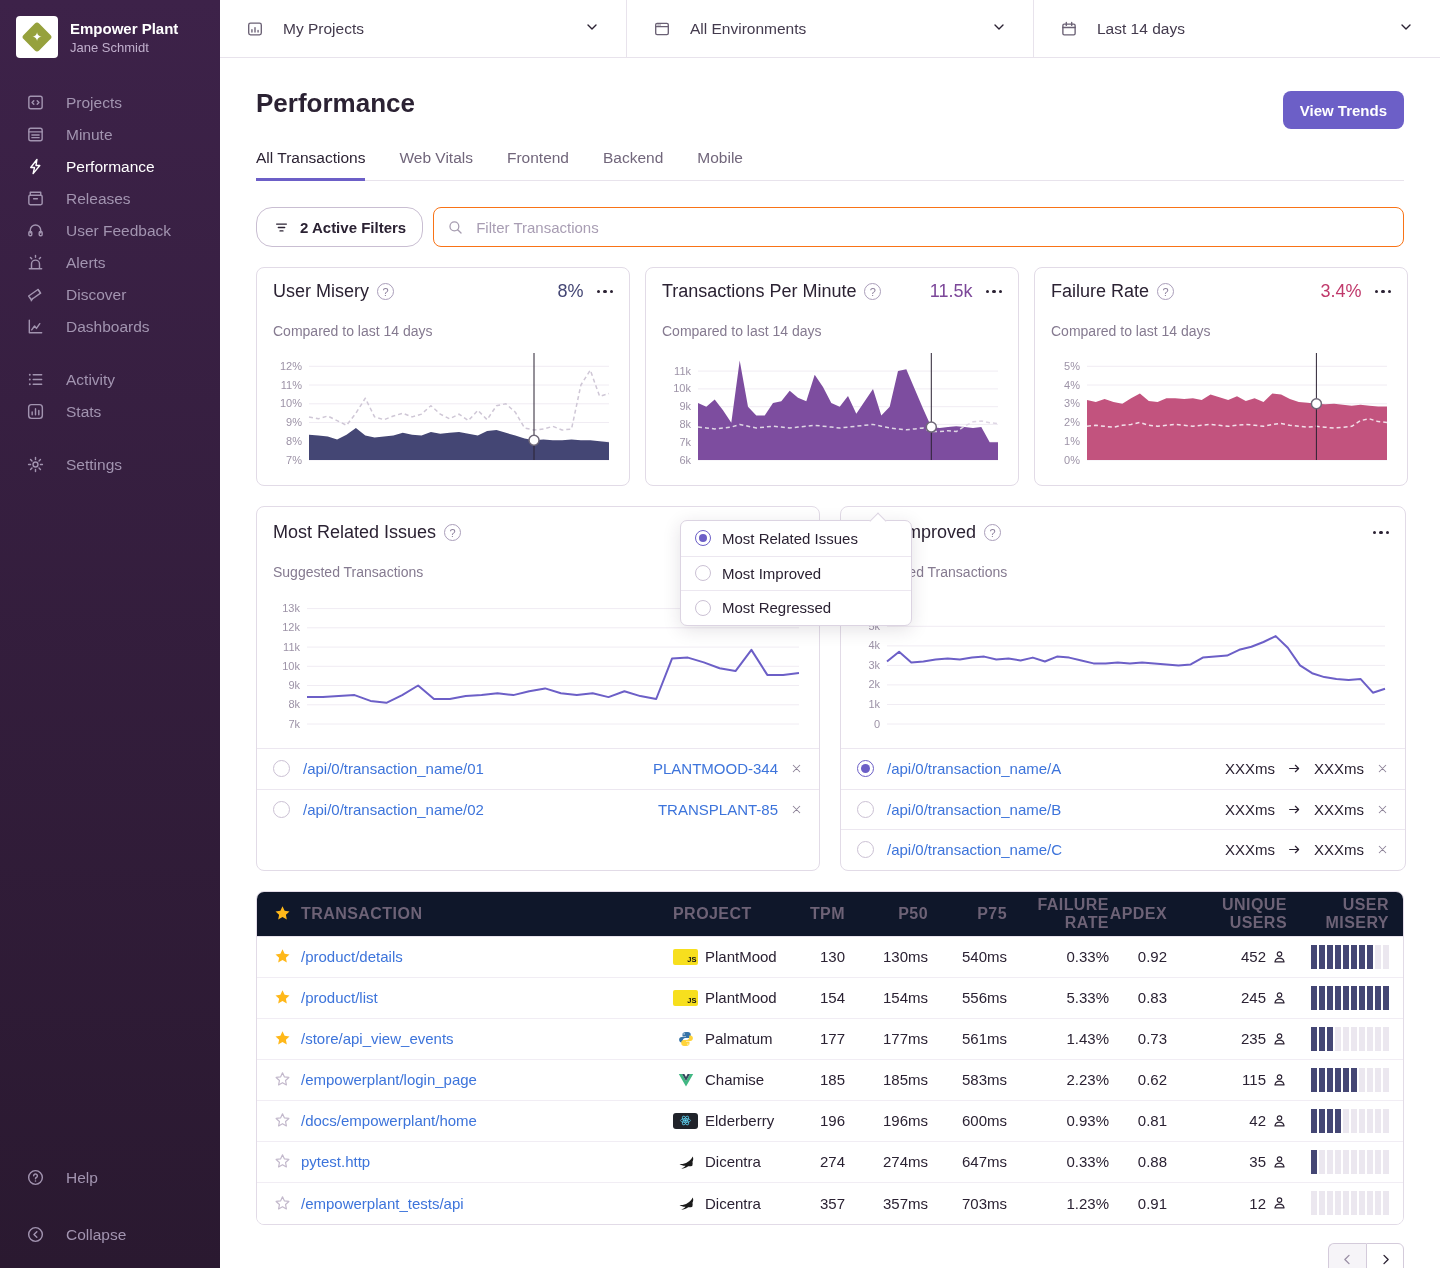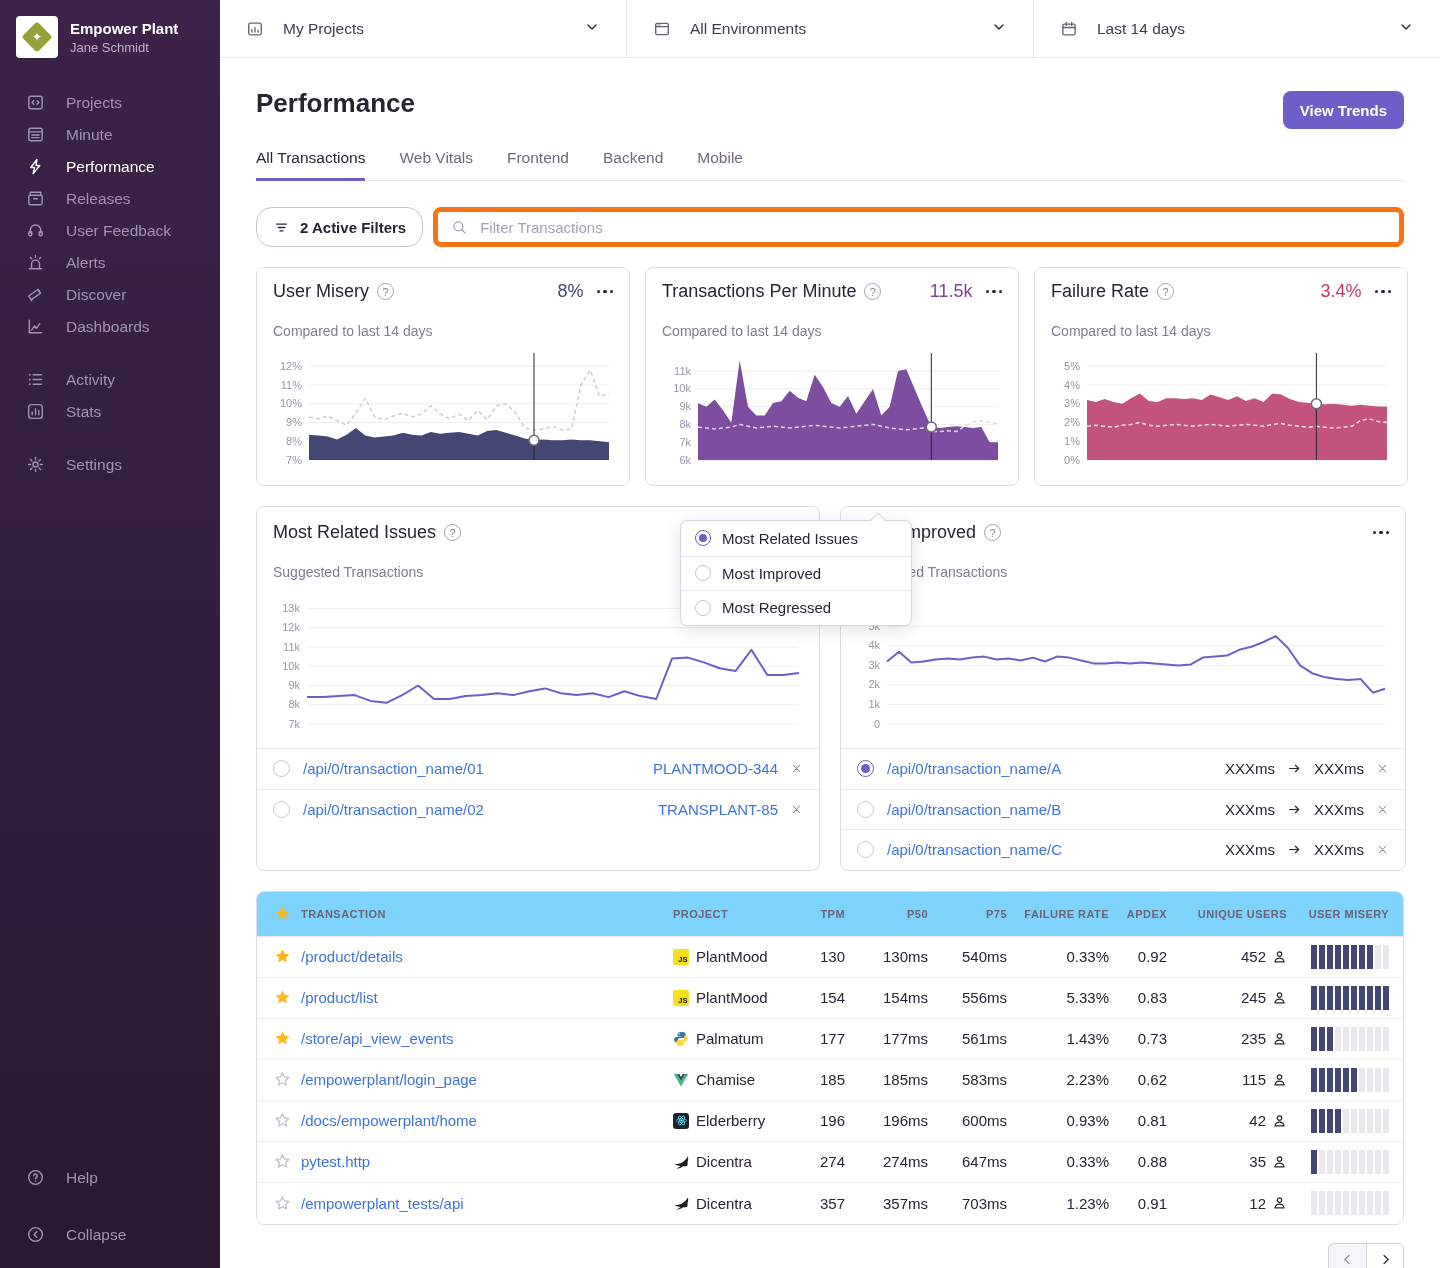--- a/index.html
+++ b/index.html
@@ -38,21 +38,21 @@
   .page-head h1{margin:0;font-size:26px;font-weight:600;color:#2b2233;}
   .view-trends{background:#6C5FC7;color:#fff;border:none;border-radius:8px;height:38px;padding:0 17px;font-size:15px;font-weight:bold;font-family:inherit;cursor:pointer;margin-top:3px;}
 
   .tabs{display:flex;gap:34px;margin-top:20px;border-bottom:1px solid #e8e3ec;}
   .tab{font-size:15.5px;color:#71667b;padding-bottom:11px;border-bottom:3px solid transparent;margin-bottom:-1px;cursor:pointer;}
   .tab.active{color:#2b2233;border-color:#6C5FC7;}
 
   .filter-row{display:flex;gap:10px;margin-top:26px;}
   .filter-btn{display:flex;align-items:center;gap:10px;border:1px solid #c9bed2;border-radius:16px;padding:0 16px;height:40px;font-size:15px;font-weight:bold;background:#fff;color:#2b2233;font-family:inherit;cursor:pointer;}
   .filter-btn svg{width:17px;height:17px;color:#2b2233;}
-  .search{flex:1;display:flex;align-items:center;gap:10px;border:5px solid #f97316;border-radius:8px;height:40px;padding:0 13px;background:#fff;}
+  .search{flex:1;display:flex;align-items:center;gap:10px;border:1px solid #f97316;border-radius:8px;height:40px;padding:0 13px;background:#fff;}
   .search svg{width:17px;height:17px;color:#a69cb0;flex:none;}
   .search input{border:none;outline:none;font-size:15px;width:100%;color:#2b2233;font-family:inherit;background:transparent;}
   .search input::placeholder{color:#a89db3;}
 
   .card{background:#fff;border:1px solid #e2dbe7;border-radius:8px;}
   .metric-cards{display:grid;grid-template-columns:repeat(3,1fr);gap:15px;margin-top:20px;}
   .metric-card{padding:13px 16px 9px;}
   .metric-head{display:flex;align-items:center;}
   .metric-title{font-size:18px;color:#2b2233;}
   .help{width:17px;height:17px;border:1.5px solid #aa9eba;border-radius:50%;font-size:11px;color:#8d819c;display:inline-flex;align-items:center;justify-content:center;margin-left:8px;flex:none;cursor:pointer;}
@@ -78,32 +78,32 @@
   
   .dropdown{position:absolute;left:460px;top:462px;width:232px;background:#fff;border:1px solid #dcd4e2;border-radius:7px;box-shadow:0 4px 18px rgba(43,34,51,.13);z-index:30;}
   .dropdown::before{content:"";position:absolute;top:-6px;right:27px;width:11px;height:11px;background:#fff;border-left:1px solid #dcd4e2;border-top:1px solid #dcd4e2;transform:rotate(45deg);}
   .drow{display:flex;align-items:center;gap:11px;height:34.5px;padding:0 14px;font-size:15px;color:#2b2233;cursor:pointer;}
   .drow + .drow{border-top:1px solid #ece7f0;}
   .drow .radio{width:16px;height:16px;}
 
   
   .table-card{margin-top:20px;overflow:hidden;}
   .tgrid{display:grid;grid-template-columns:44px 372px 100px 72px 83px 79px 102px 58px 120px 1fr;align-items:center;}
-  .thead{height:45px;background:#7dd3fc;border-bottom:1px solid #e8e3ec;font-size:11px;font-weight:bold;color:#6d6276;letter-spacing:.45px;}
+  .thead{height:45px;background:#0f172a;border-bottom:1px solid #e8e3ec;font-size:16px;font-weight:bold;color:#6d6276;letter-spacing:.45px;}
   .trow{height:41px;border-bottom:1px solid #f1edf4;font-size:15px;background:#fff;}
   .trow:last-child{border-bottom:none;}
   .cell-star{padding-left:17px;display:flex;}
   .cell-star svg{width:17px;height:17px;cursor:pointer;}
   .num{text-align:right;}
   .cell-users{display:flex;align-items:center;justify-content:flex-end;gap:6px;}
   .cell-users svg{width:15px;height:16px;color:#2b2233;}
   .bars{display:flex;gap:2px;justify-content:flex-end;padding-right:14px;}
   .bar{width:6px;height:24px;}
   .cell-proj{display:flex;align-items:center;gap:7px;}
-  .pi{width:16px;height:16px;flex:none;display:flex;align-items:center;justify-content:center;}
+  .pi{width:25px;height:16px;flex:none;display:flex;align-items:center;justify-content:center;}
   .pi-js{background:#f7df1e;color:#111;font-weight:bold;font-size:7.5px;border-radius:2px;align-items:flex-end;justify-content:flex-end;padding:1px 1.5px;font-family:"Liberation Sans",sans-serif;}
   .pi-react{background:#20232a;border-radius:3px;}
   .pi svg{width:16px;height:16px;}
   .pi-react svg{width:13px;height:13px;}
 
   .pagination{display:flex;justify-content:flex-end;margin-top:18px;}
   .pg{width:38px;height:34px;border:1px solid #d4cbdb;display:flex;align-items:center;justify-content:center;background:#fff;cursor:pointer;padding:0;}
   .pg svg{width:15px;height:15px;}
   .pg.prev{border-radius:6px 0 0 6px;color:#9a8fa5;background:#f6f4f8;border-right:none;}
   .pg.next{border-radius:0 6px 6px 0;color:#2b2233;}

